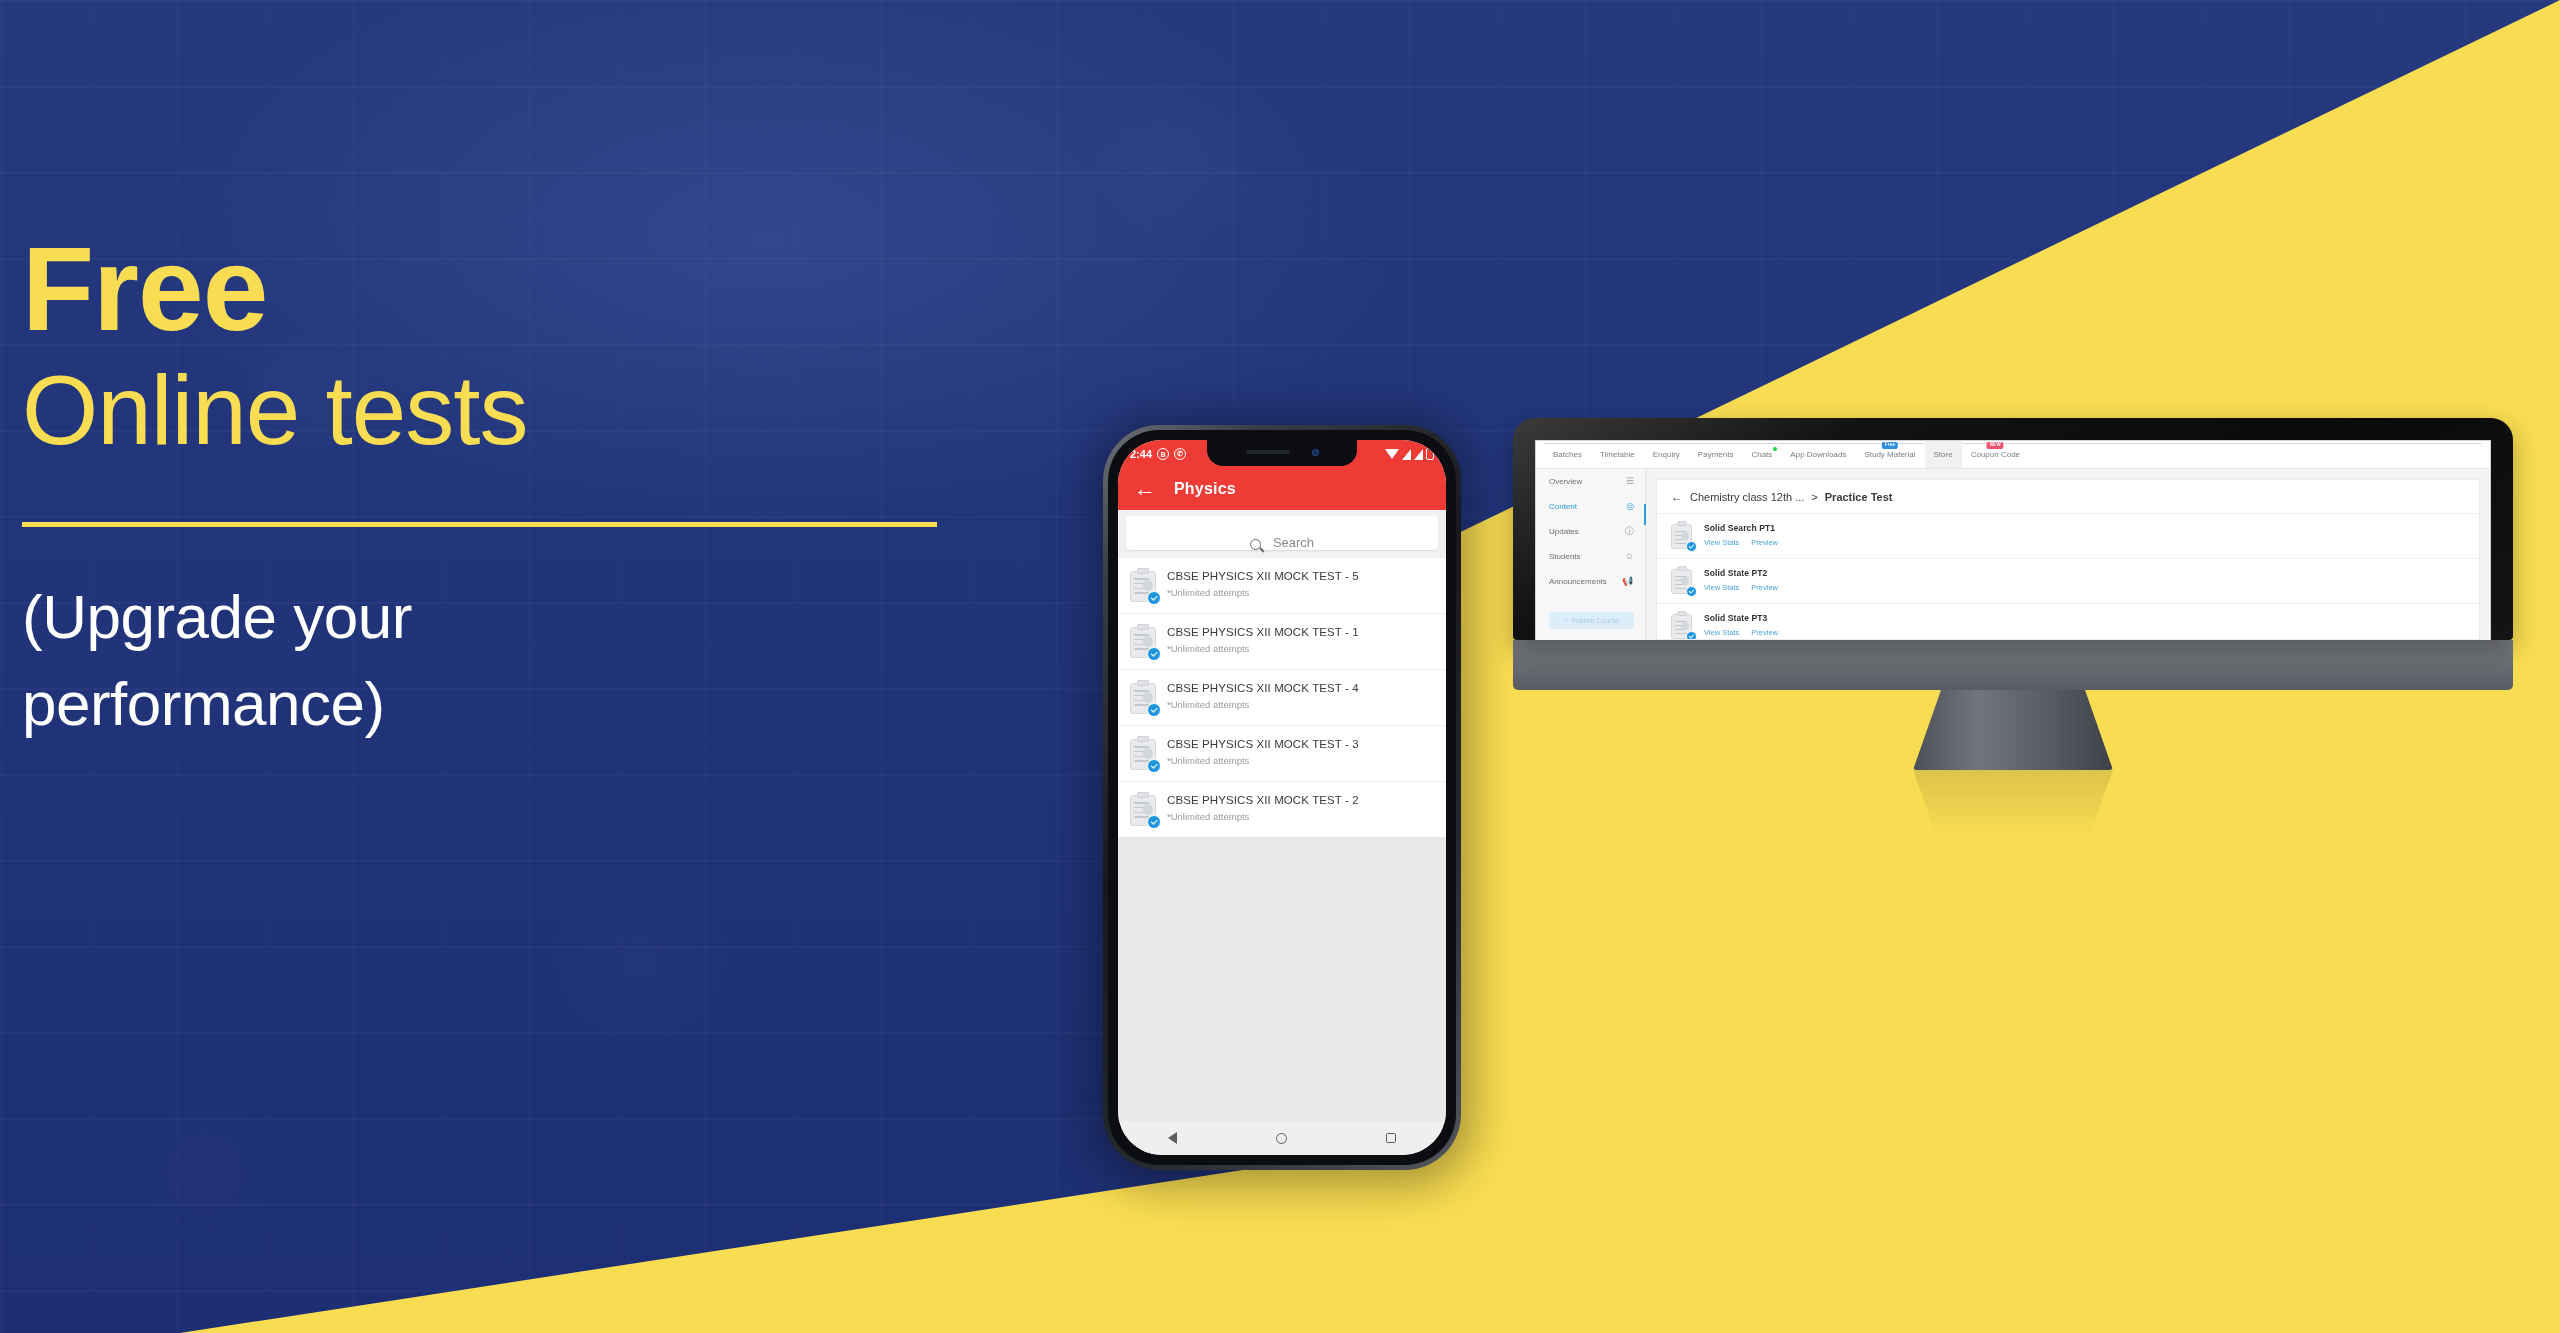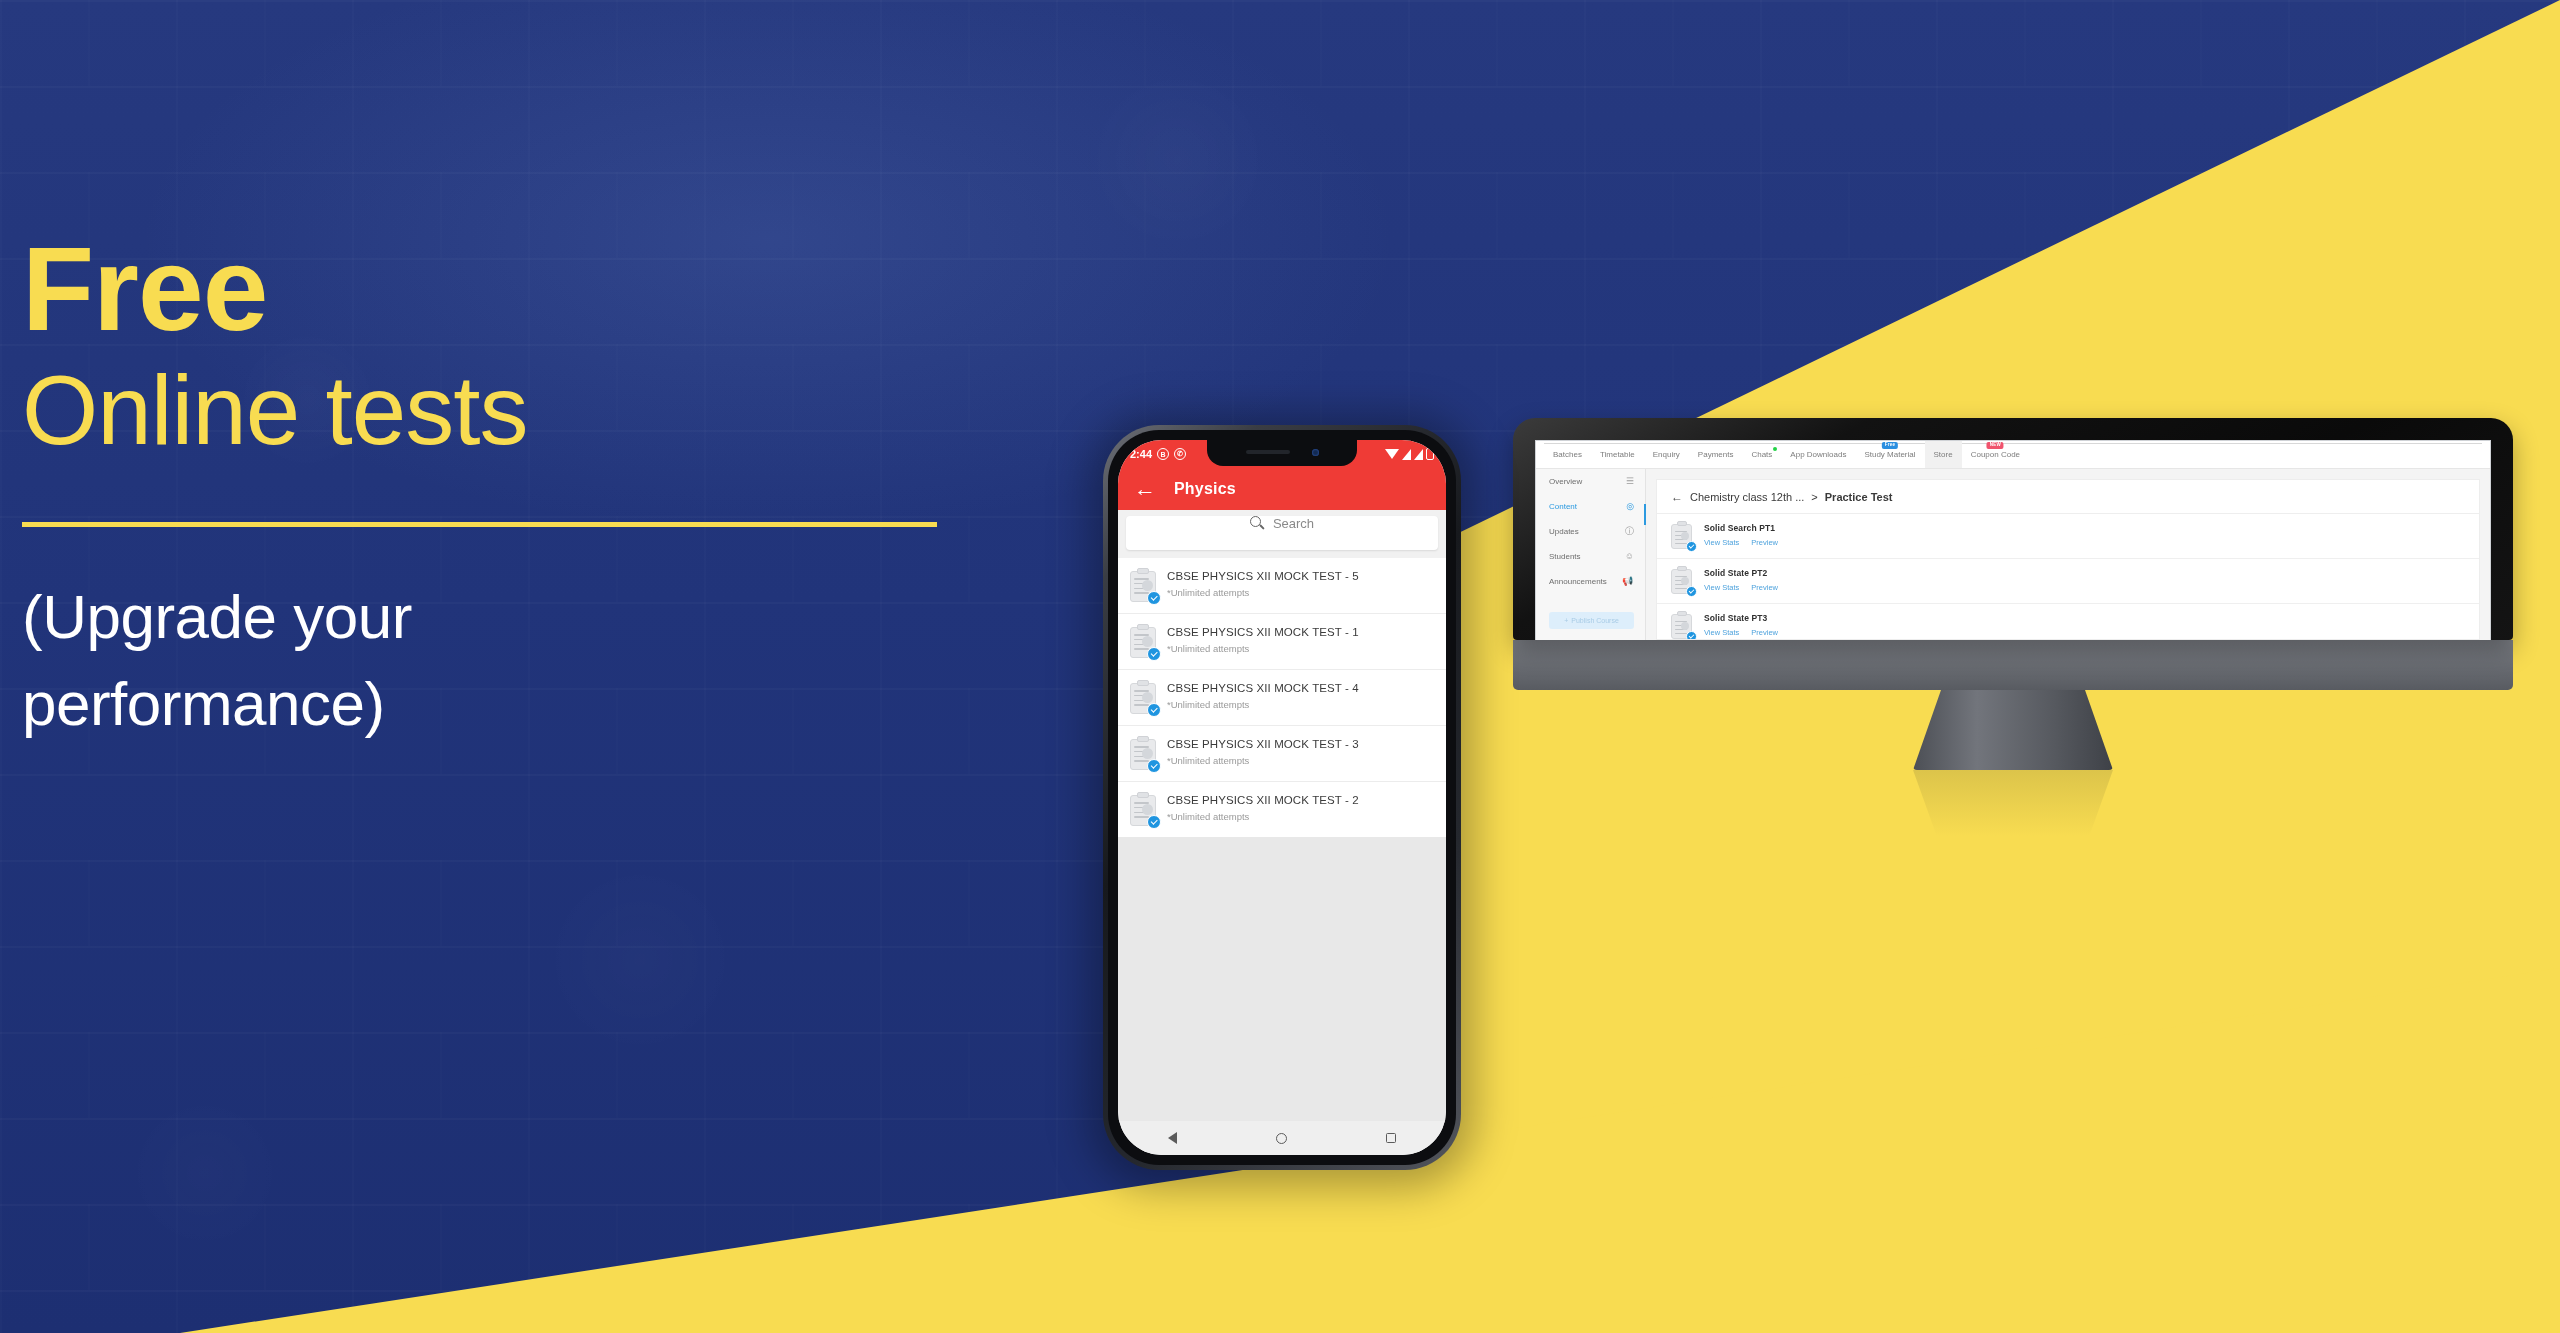--- a/index.html
+++ b/index.html
@@ -169,21 +169,21 @@
     color: #fff;
   }
   .ph-back {
     font-size: 22px; line-height: 1; color: #fff; font-weight: 400;
   }
   .ph-title { font-size: 16px; font-weight: 700; letter-spacing: .2px; }
 
   .ph-searchwrap { background: #f1f1f1; padding: 6px 8px 8px; flex: none; }
   .ph-search {
     background: #fff; border-radius: 4px; height: 34px;
-    display: flex; align-items: flex-start; justify-content: center; gap: 12px;
+    display: flex; align-items: flex-end; justify-content: center; gap: 12px;
     box-shadow: 0 1px 2px rgba(0,0,0,.10);
   }
   .mag {
     width: 11px; height: 11px; border: 1.8px solid #666; border-radius: 50%;
     position: relative; flex: none;
   }
   .mag:after {
     content:""; position: absolute; width: 6px; height: 1.8px; background:#666;
     bottom: -2px; right: -5px; transform: rotate(45deg); border-radius: 1px;
   }

